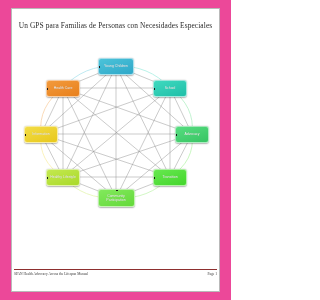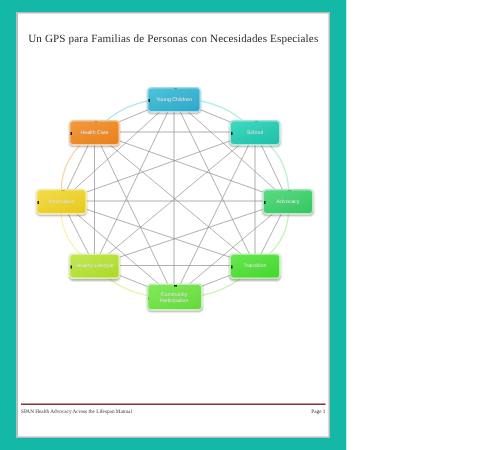--- a/index.html
+++ b/index.html
@@ -10,21 +10,21 @@
   body {
     width: 231px;
     height: 300px;
     overflow: hidden;
     font-family: "Liberation Serif", serif;
   }
   #page {
     position: relative;
     width: 231px;
     height: 300px;
-    background: #14b8a6;
+    background: #ec4899;
     box-sizing: border-box;
   }
   #page-frame {
     position: absolute;
     left: 11px;
     top: 8px;
     width: 209px;
     height: 284px;
     border: 1px solid #b9b9b9;
     box-sizing: border-box;

